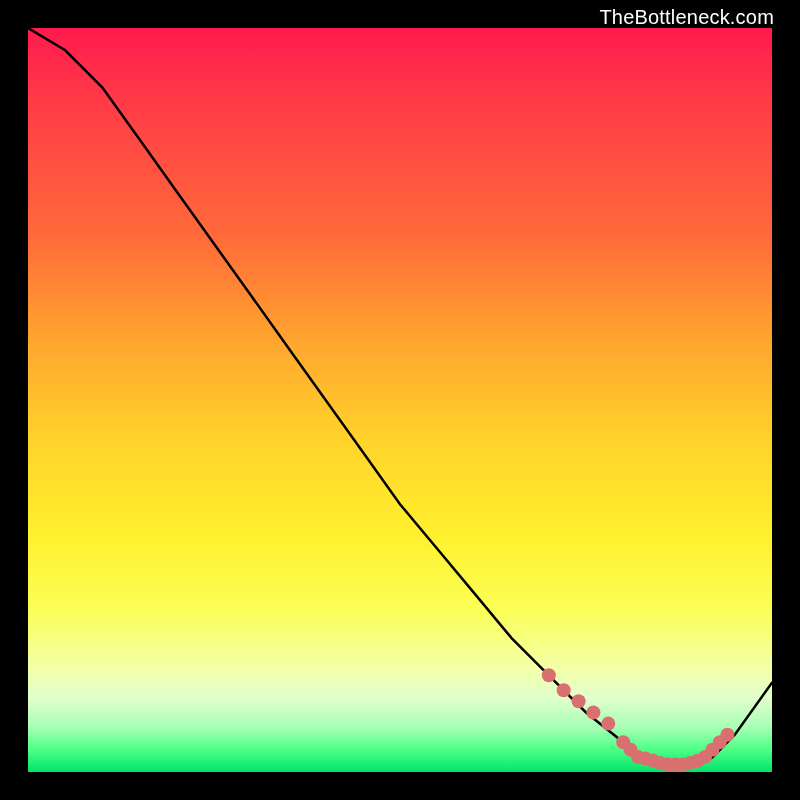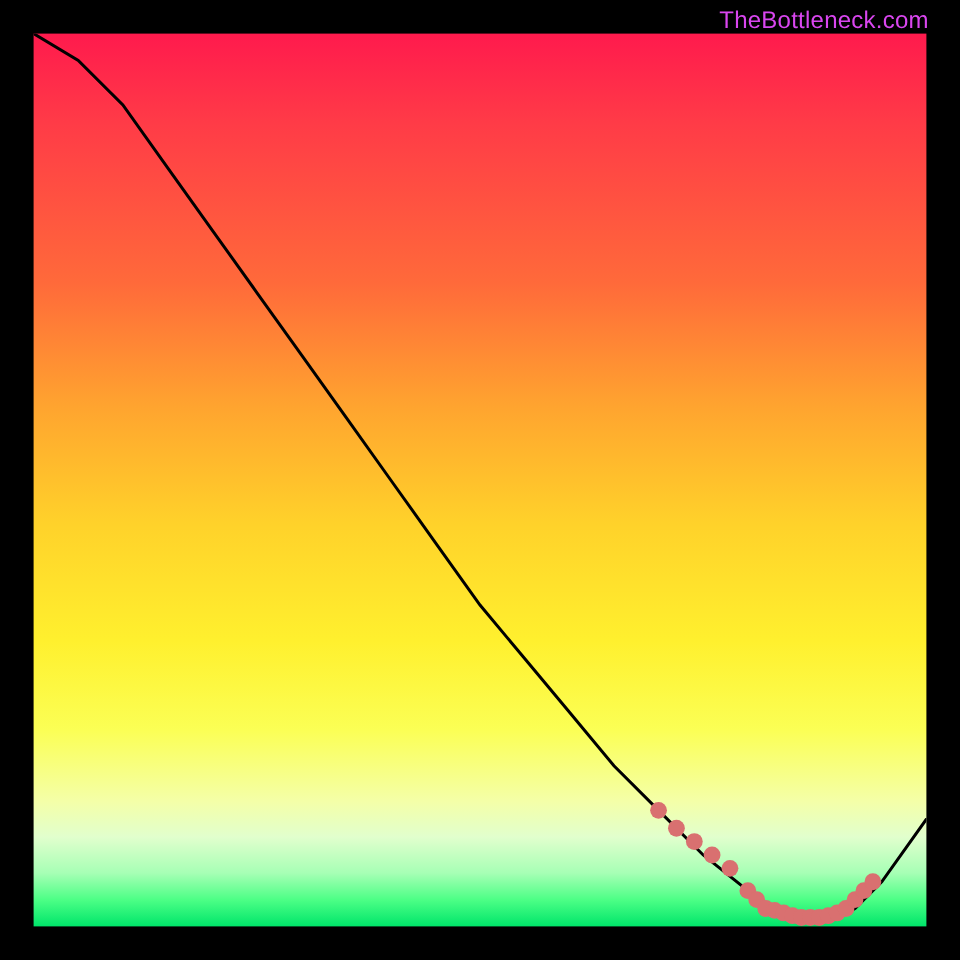--- a/index.html
+++ b/index.html
@@ -37,21 +37,21 @@
       #e1ffcd 90%,
       #a7ffb5 94%,
       #4dff86 97%,
       #00e56a 100%
     );
   }
   .attribution {
     position: absolute;
     top: 6px;
     right: 26px;
-    color: #d946ef;
+    color: #ffffff;
     font-size: 20px;
     font-weight: 500;
     letter-spacing: 0.2px;
   }
   svg.curve {
     position: absolute;
     left: 0;
     top: 0;
     width: 744px;
     height: 744px;

